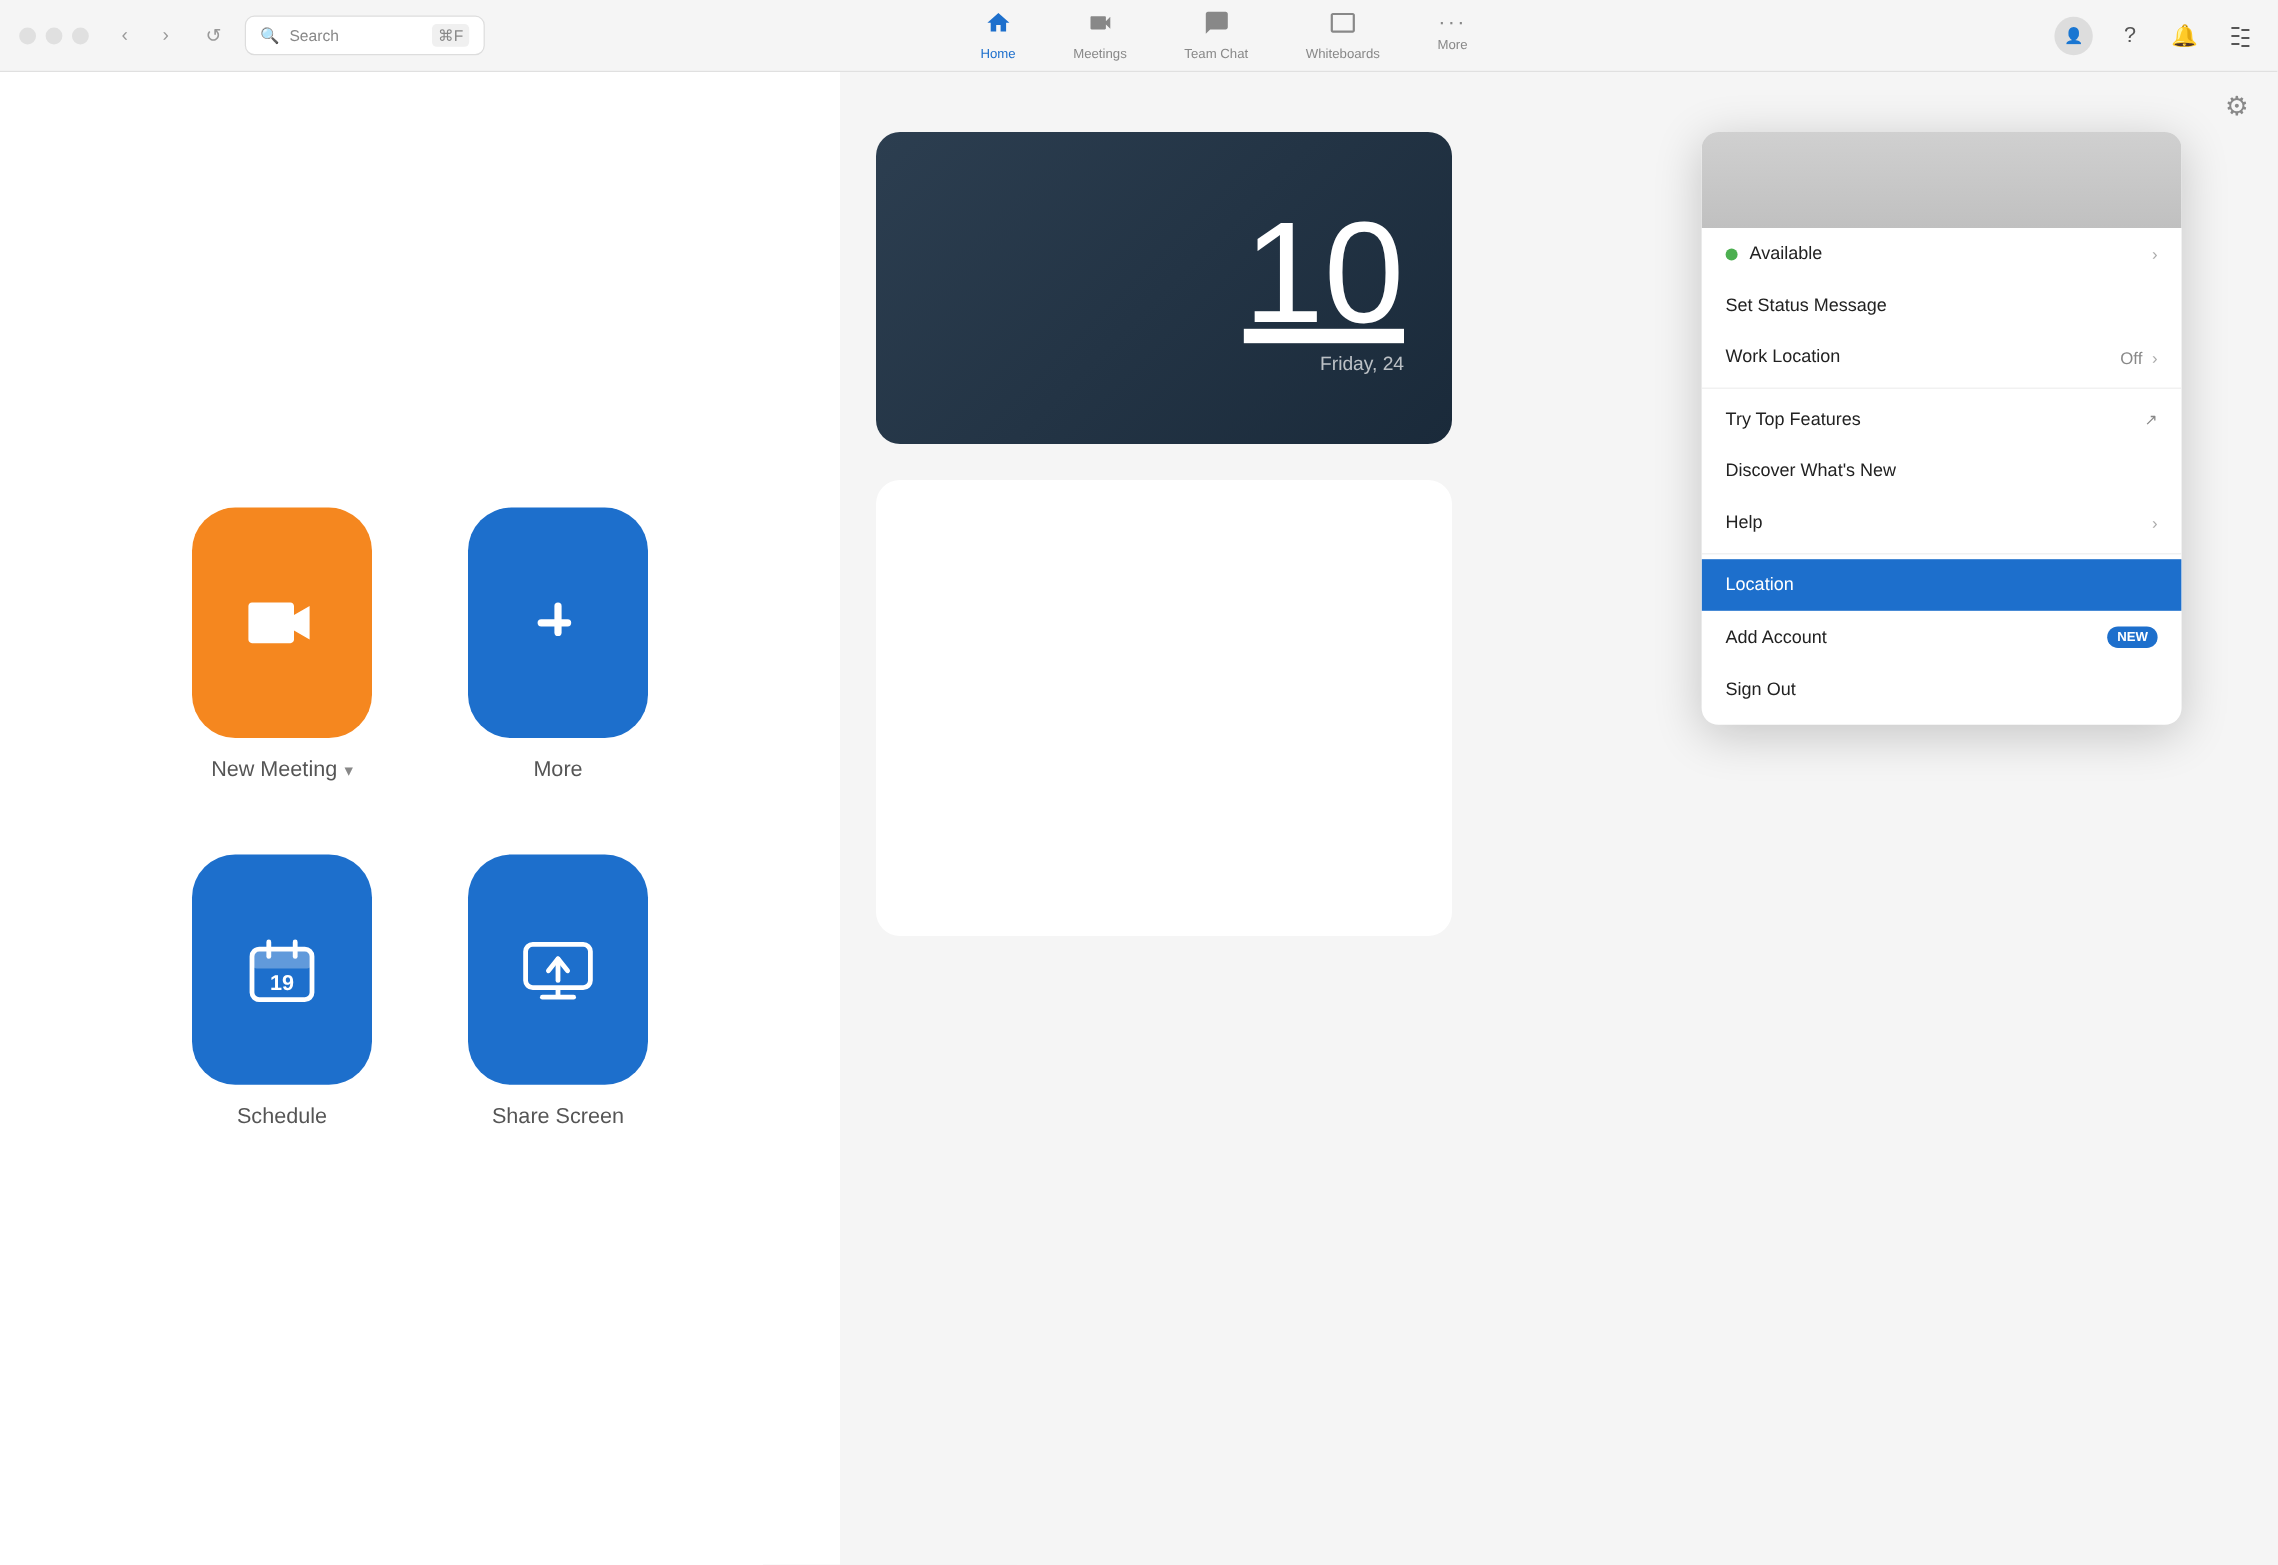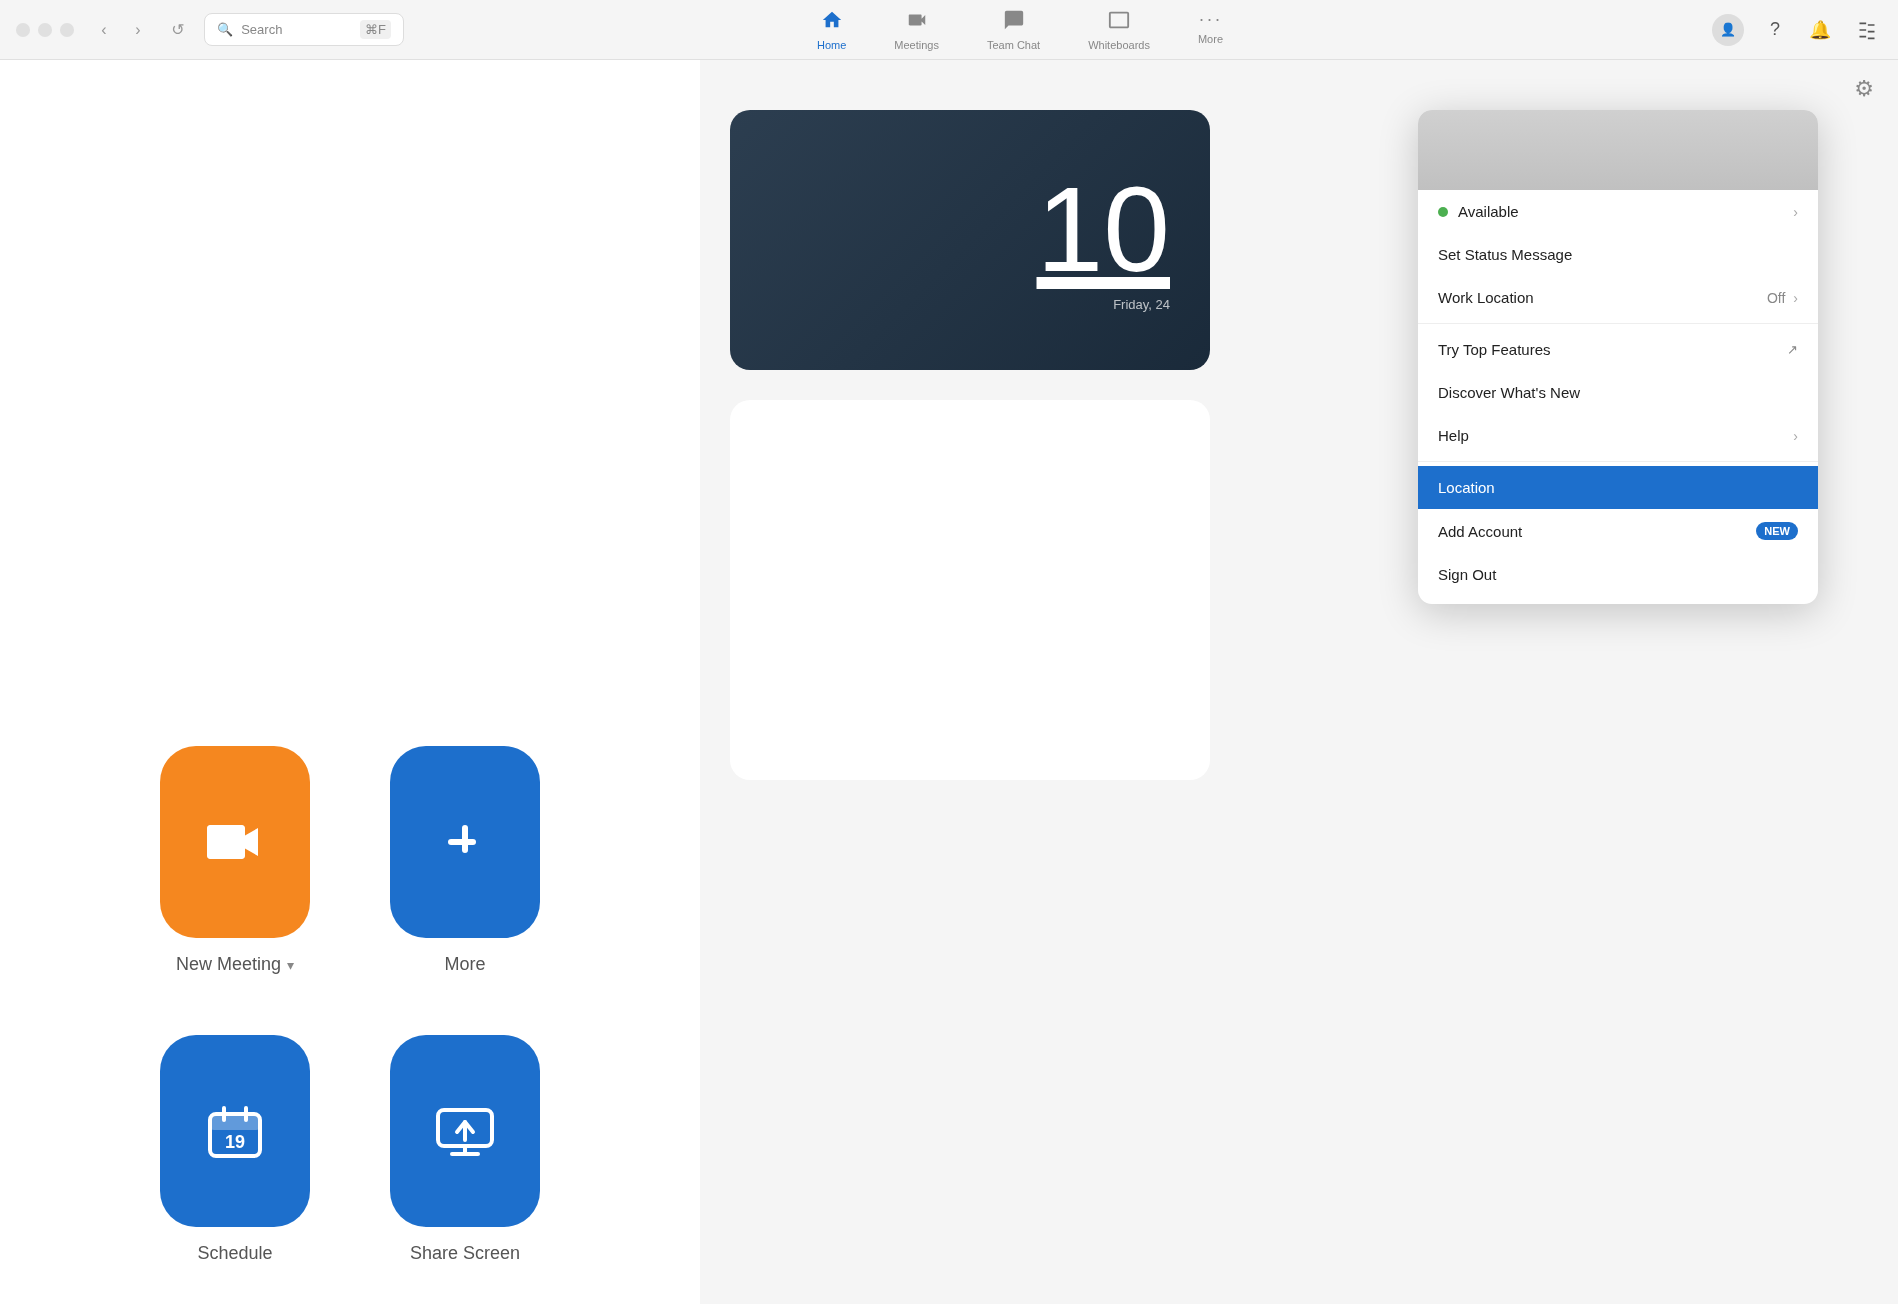--- a/index.html
+++ b/index.html
@@ -138,21 +138,21 @@
       position: relative;
     }
 
     
     .left-panel {
       width: 700px;
       background: white;
       display: flex;
       flex-direction: column;
       align-items: center;
-      justify-content: flex-end;
+      justify-content: center;
       padding: 40px;
     }
 
     
     .action-grid {
       display: grid;
       grid-template-columns: 1fr 1fr;
       gap: 60px 80px;
       align-items: start;
     }
@@ -215,21 +215,21 @@
       padding: 30px 40px;
       color: white;
     }
     .calendar-number {
       font-size: 120px;
       font-weight: 300;
       line-height: 1;
       text-decoration: underline;
     }
     .calendar-date {
-      font-size: 13px;
+      font-size: 16px;
       color: rgba(255,255,255,0.7);
       margin-top: 8px;
     }
 
     
     .white-card {
       position: absolute;
       top: 340px;
       left: 30px;
       width: 480px;

